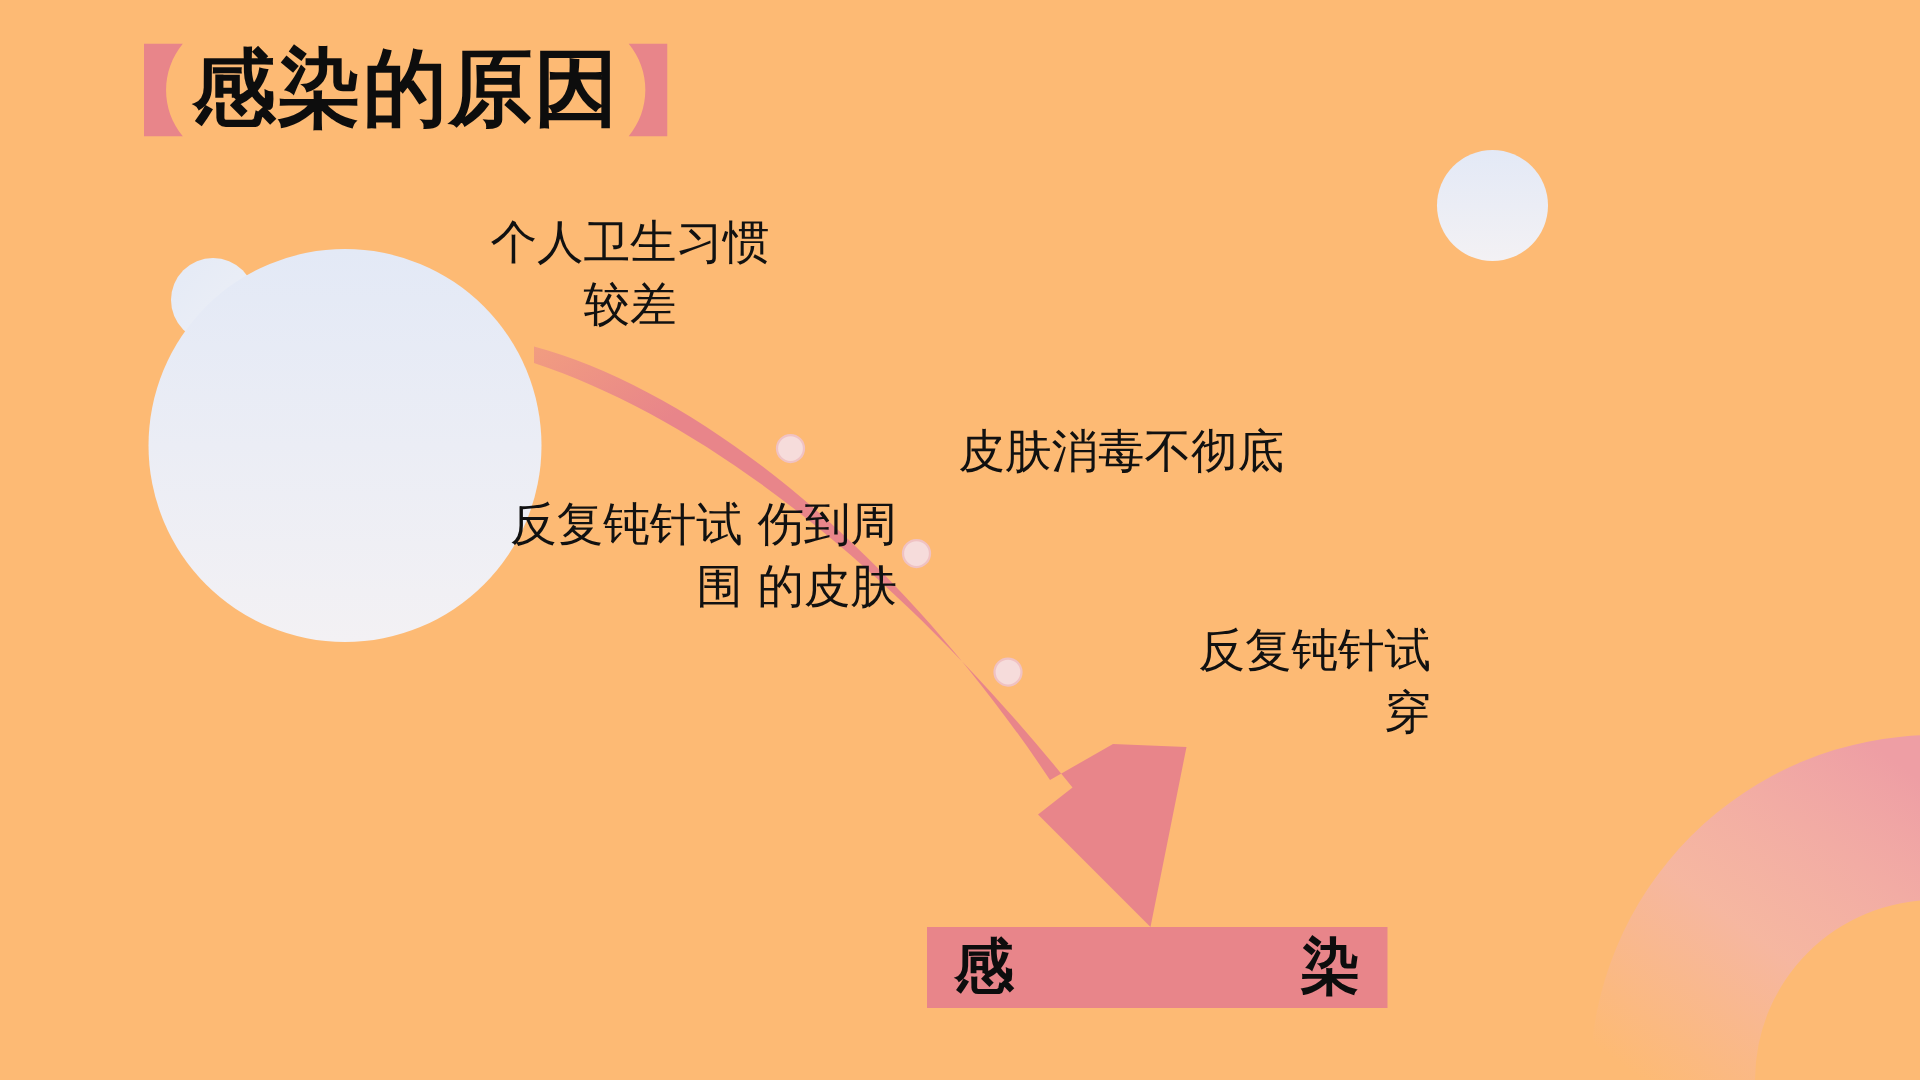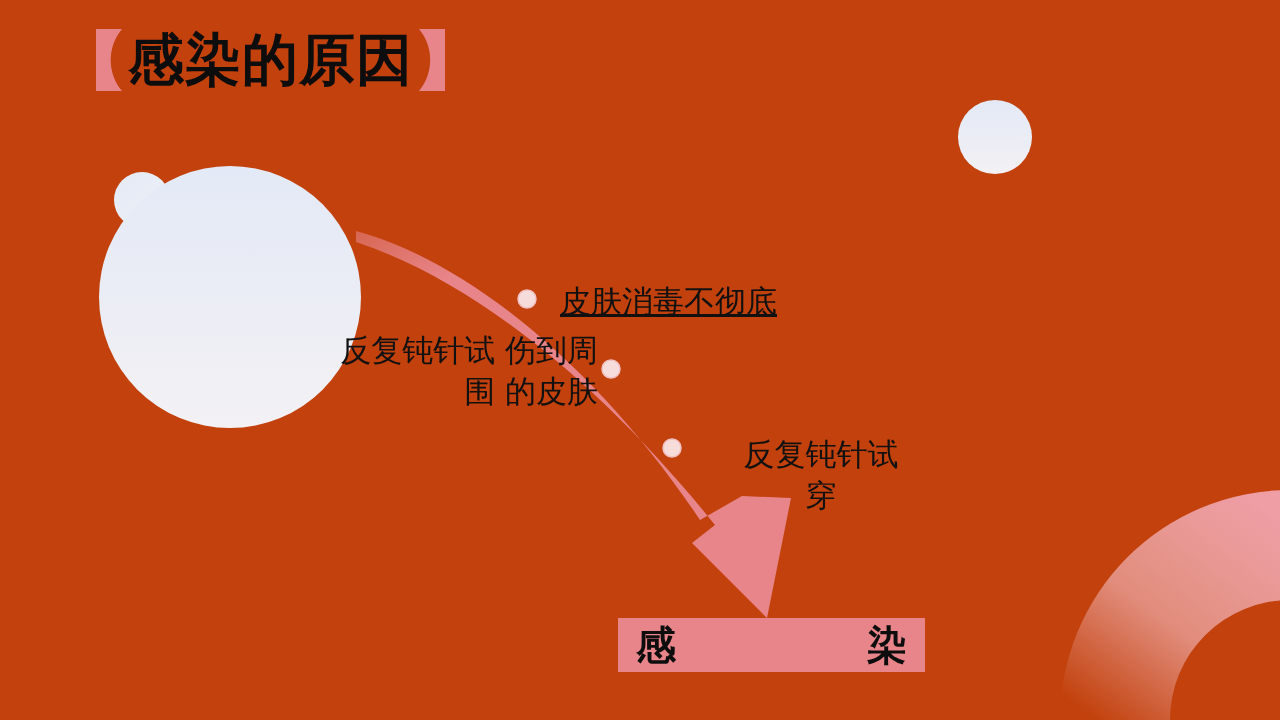--- a/index.html
+++ b/index.html
@@ -10,21 +10,21 @@
     width: 1280px;
     height: 720px;
     overflow: hidden;
     font-family: "Liberation Sans", "DejaVu Sans", sans-serif;
     background: #faeeec;
   }
   #slide {
     position: relative;
     width: 1280px;
     height: 720px;
-    background: #c2410c;
+    background: #fdba74;
     overflow: hidden;
   }
 
   
   .deco-svg {
     position: absolute;
     left: 0;
     top: 0;
     width: 1280px;
     height: 720px;
@@ -65,38 +65,36 @@
     white-space: pre-line;
     font-family: "DejaVu Sans", "Liberation Sans", sans-serif;
   }
   #cause-1 {
     left: 300px;
     top: 142px;
     width: 240px;
     text-align: center;
   }
   #cause-2 {
-    left: 560px;
+    left: 596px;
     top: 281px;
     width: 260px;
-    text-align: left;
-    text-decoration: underline;
+    text-align: right;
   }
   #cause-3 {
     left: 330px;
     top: 330px;
     width: 268px;
     text-align: right;
   }
   #cause-4 {
-    left: 726px;
+    left: 764px;
     top: 414px;
     width: 190px;
-    text-align: center;
-    margin-top: 20px;
+    text-align: right;
   }
 
   
   #result-box {
     position: absolute;
     left: 618px;
     top: 618px;
     width: 307px;
     height: 54px;
     background: #e8858a;
@@ -165,20 +163,22 @@
   <div id="title-bar">
     <svg class="bracket" viewBox="0 0 26 62">
       <path d="M 0 0 L 26 0 C 11 18, 11 44, 26 62 L 0 62 Z" fill="#e8858a"></path>
     </svg>
     <span id="title-text">感染的原因</span>
     <svg class="bracket" viewBox="0 0 26 62">
       <path d="M 26 0 L 0 0 C 15 18, 15 44, 0 62 L 26 62 Z" fill="#e8858a"></path>
     </svg>
   </div>
 
+  <div class="cause-label" id="cause-1">个人卫生习惯
+较差</div>
 
   <div class="cause-label" id="cause-2">皮肤消毒不彻底</div>
 
   <div class="cause-label" id="cause-3">反复钝针试 伤到周
 围 的皮肤</div>
 
   <div class="cause-label" id="cause-4">反复钝针试
 穿</div>
 
   <div id="result-box">

